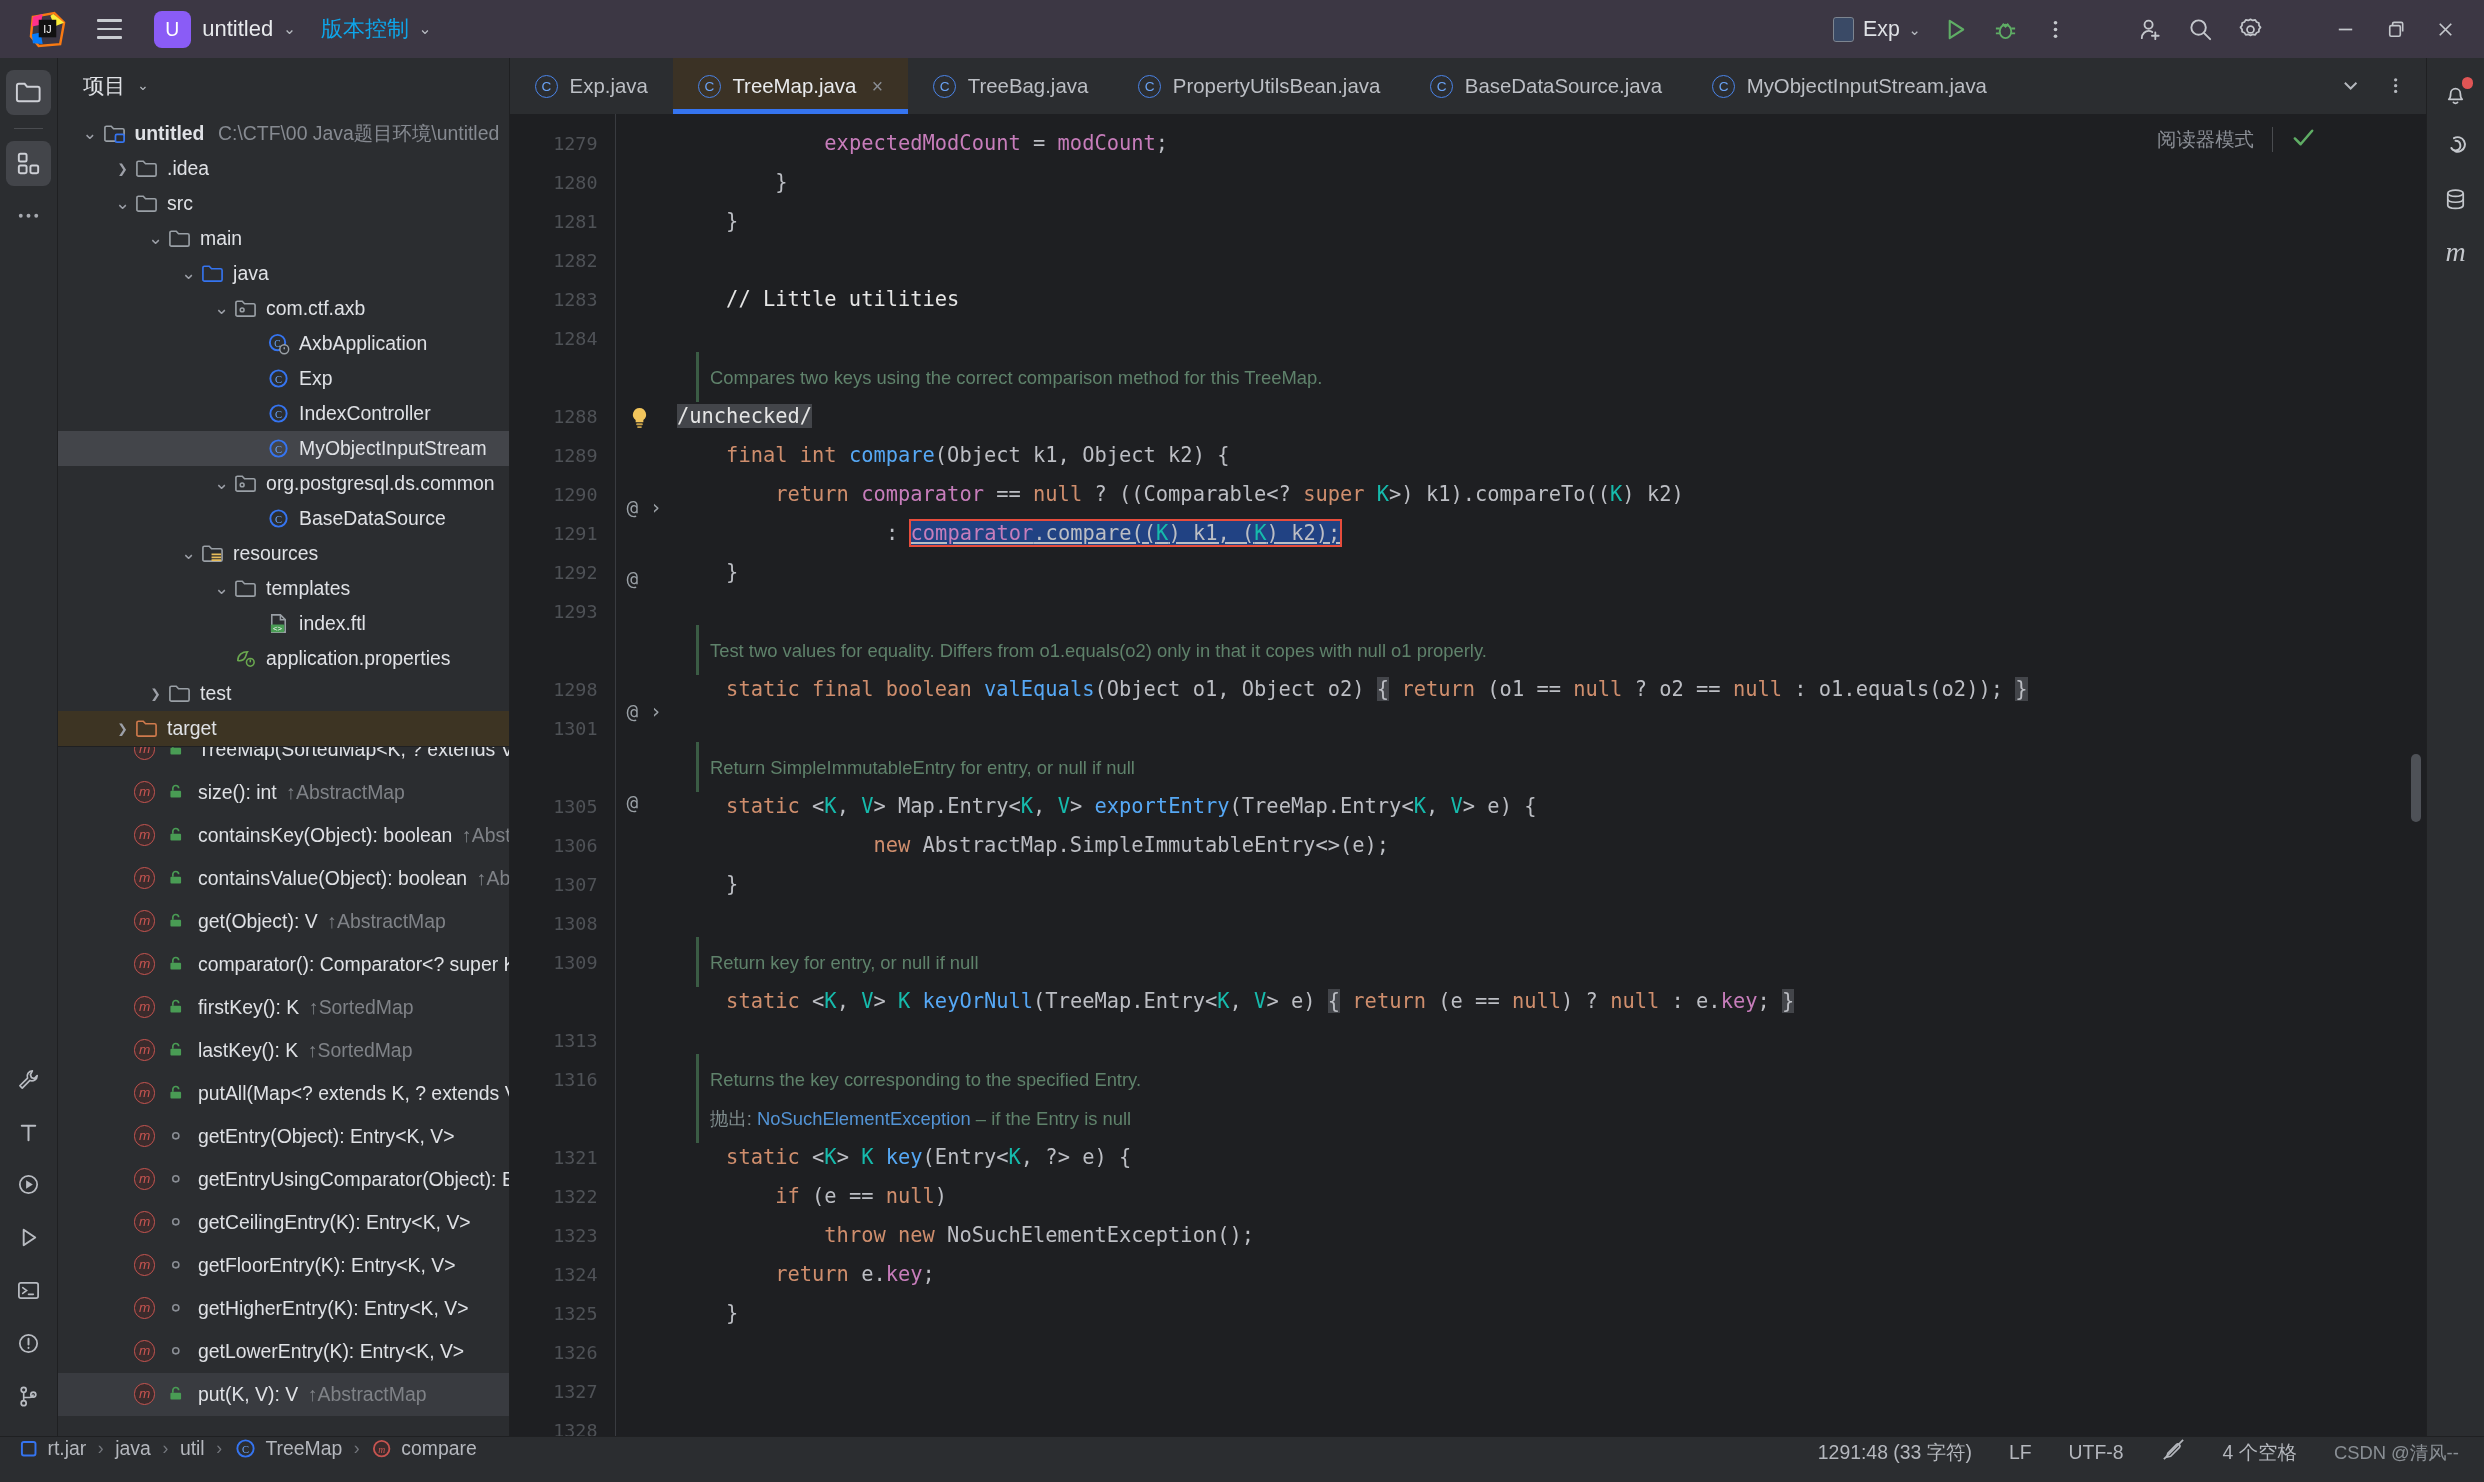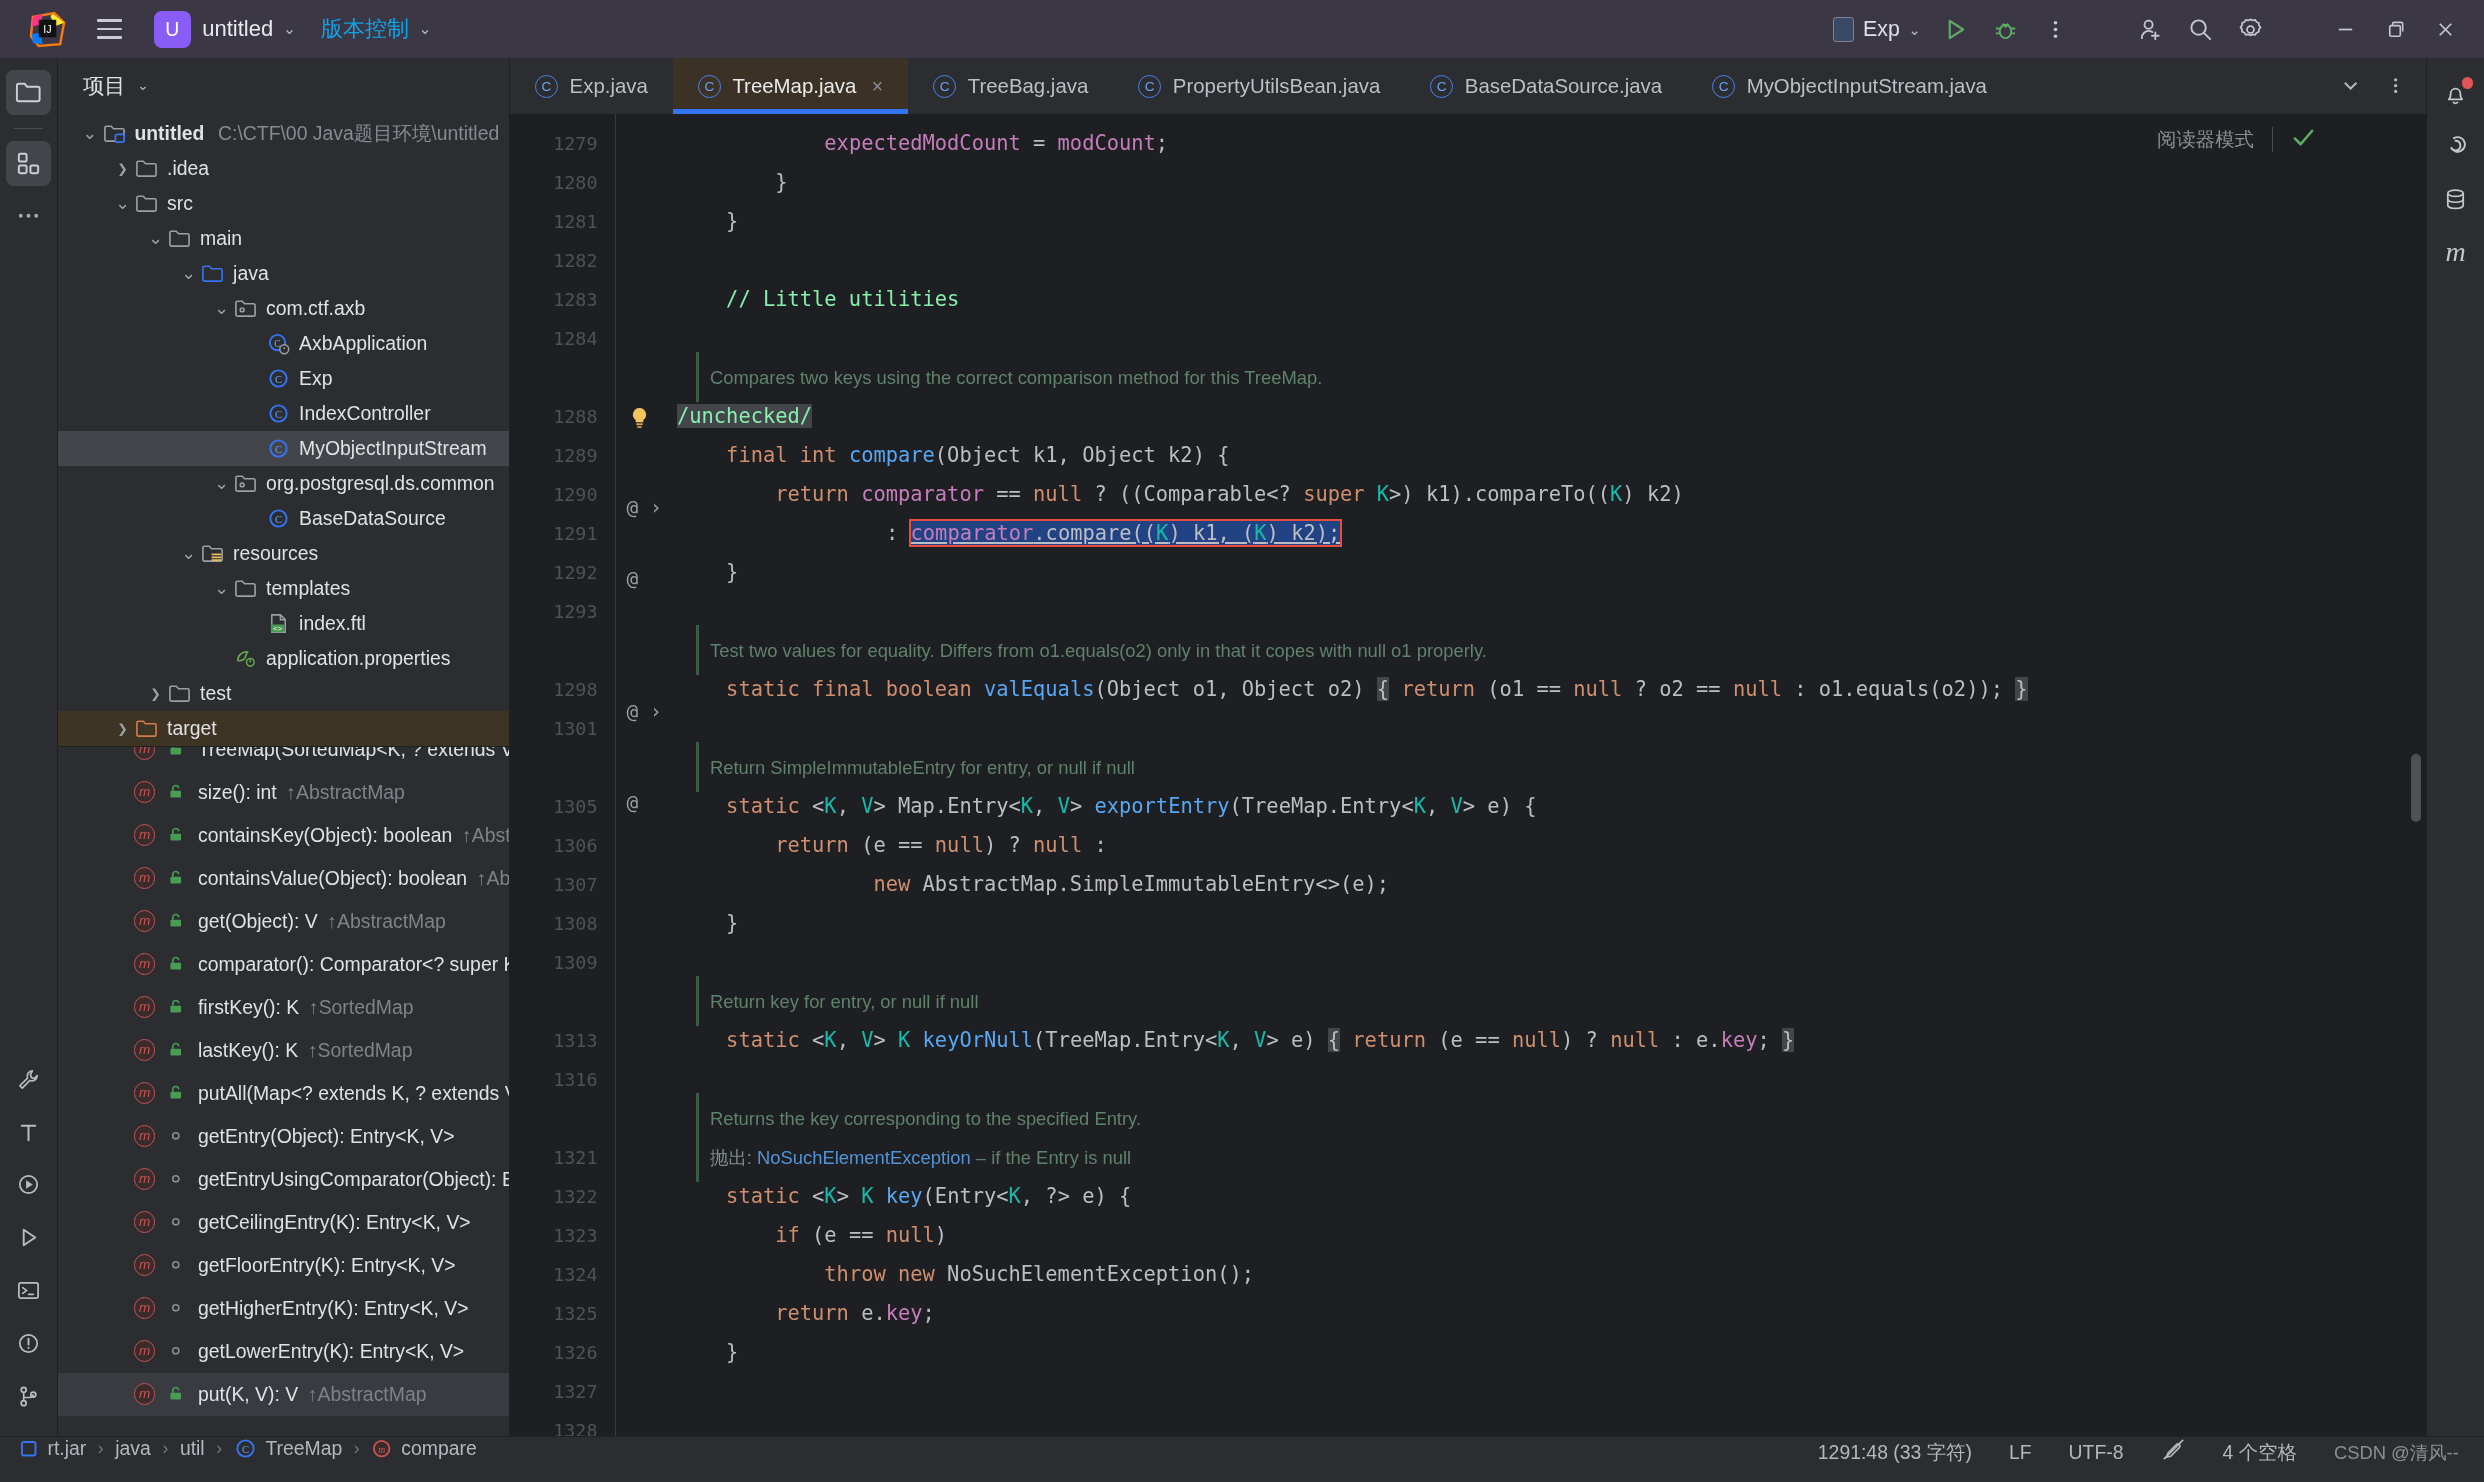--- a/index.html
+++ b/index.html
@@ -138,21 +138,21 @@
   .doc { color: #5f826b; font-size: 18.4px; }
   .doc .docl { color: #5394d6; }
   .doc .dockw { color: #7f8c8d; }
   .docbar { position: relative; }
   .docbar::before {
     content: ""; position: absolute; left: -13.6px; top: -5.8px; bottom: -5.8px; width: 2.9px; background: #3b5c45;
   }
   .kw { color: #cf8e6d; }
   .fn { color: #56a8f5; }
   .gen { color: #16baac; }
-  .cmt { color: #86efac; }
+  .cmt { color: #e5e5e5; }
   .fld { color: #c77dbb; }
   .hl-sel { background: #214283; text-decoration: underline; }
   .hl-gray { background: #43454a; margin-top: 36px; }
   .redbox { outline: 2.9px solid #e74c3c; }
   .foldmark { position: absolute; font-size: 18.4px; color: #787b80; }
 
   .scrollbar-v {
     position: absolute; right: 3.9px; top: 0; width: 11.6px; height: 100%;
   }
   .scroll-thumb { position: absolute; right: 1px; width: 9.7px; background: #4e5157; border-radius: 4.9px; }
@@ -805,21 +805,20 @@
             <div class="ln code">    <span class="kw">final</span> <span class="kw">int</span> <span class="fn">compare</span>(Object k1, Object k2) {</div>
             <div class="ln code">        <span class="kw">return</span> <span class="fld">comparator</span> == <span class="kw">null</span> ? ((Comparable&lt;? <span class="kw">super</span> <span class="gen">K</span>&gt;) k1).compareTo((<span class="gen">K</span>) k2)</div>
             <div class="ln code"><span style="margin-left:209px;">: <span class="hl-sel redbox"><span class="fld">comparator</span>.compare((<span class="gen">K</span>) k1, (<span class="gen">K</span>) k2);</span></span></div>
             <div class="ln code">    }</div>
             <div class="ln code"></div>
             <div class="ln doc docbar" style="margin-left: 33px; font-family: &quot;Liberation Sans&quot;, sans-serif;">Test two values for equality. Differs from o1.equals(o2) only in that it copes with null o1 properly.</div>
             <div class="ln code">    <span class="kw">static</span> <span class="kw">final</span> <span class="kw">boolean</span> <span class="fn">valEquals</span>(Object o1, Object o2) <span class="hl-gray">{</span> <span class="kw">return</span> (o1 == <span class="kw">null</span> ? o2 == <span class="kw">null</span> : o1.equals(o2)); <span class="hl-gray">}</span></div>
             <div class="ln code"></div>
             <div class="ln doc docbar" style="margin-left: 33px; font-family: &quot;Liberation Sans&quot;, sans-serif;">Return SimpleImmutableEntry for entry, or null if null</div>
             <div class="ln code">    <span class="kw">static</span> &lt;<span class="gen">K</span>, <span class="gen">V</span>&gt; Map.Entry&lt;<span class="gen">K</span>, <span class="gen">V</span>&gt; <span class="fn">exportEntry</span>(TreeMap.Entry&lt;<span class="gen">K</span>, <span class="gen">V</span>&gt; e) {</div>
-            <div class="ln code">        <span class="kw">return</span> (e == <span class="kw">null</span>) ? <span class="kw">null</span> :</div>
             <div class="ln code">                <span class="kw">new</span> AbstractMap.SimpleImmutableEntry&lt;&gt;(e);</div>
             <div class="ln code">    }</div>
             <div class="ln code"></div>
             <div class="ln doc docbar" style="margin-left: 33px; font-family: &quot;Liberation Sans&quot;, sans-serif;">Return key for entry, or null if null</div>
             <div class="ln code">    <span class="kw">static</span> &lt;<span class="gen">K</span>, <span class="gen">V</span>&gt; <span class="gen">K</span> <span class="fn">keyOrNull</span>(TreeMap.Entry&lt;<span class="gen">K</span>, <span class="gen">V</span>&gt; e) <span class="hl-gray">{</span> <span class="kw">return</span> (e == <span class="kw">null</span>) ? <span class="kw">null</span> : e.<span class="fld">key</span>; <span class="hl-gray">}</span></div>
             <div class="ln code"></div>
             <div class="ln doc docbar" style="margin-left: 33px; font-family: &quot;Liberation Sans&quot;, sans-serif; height: 78px;">
               <div style="line-height:39px;">Returns the key corresponding to the specified Entry.</div>
               <div style="line-height:39px;"><span class="dockw">抛出: </span><span class="docl">NoSuchElementException</span> – if the Entry is null</div>
             </div>

